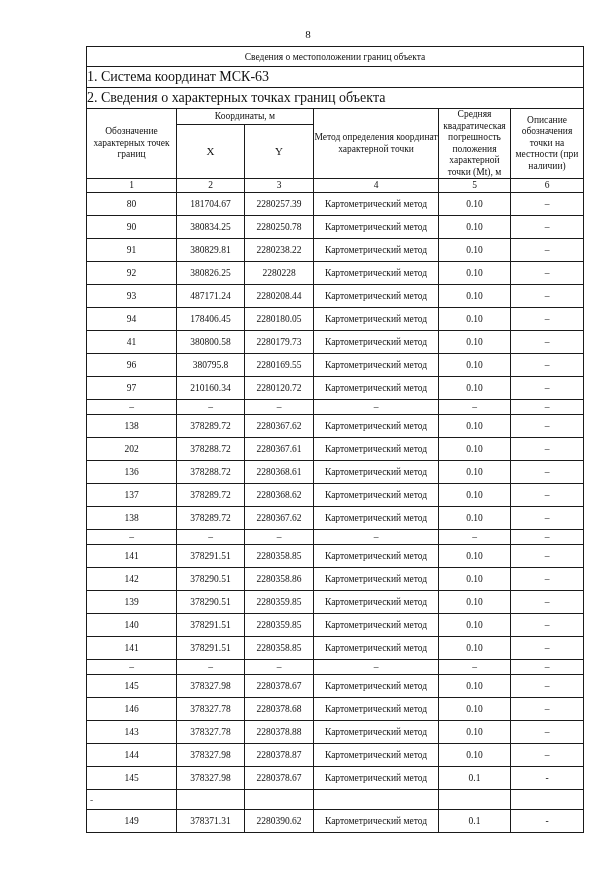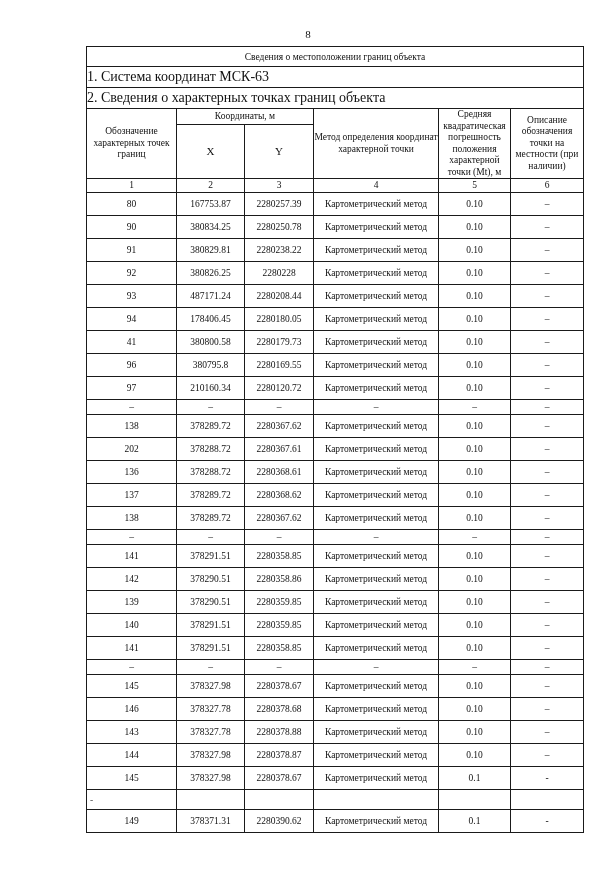--- a/index.html
+++ b/index.html
@@ -179,21 +179,21 @@
         <td>1</td>
         <td>2</td>
         <td>3</td>
         <td>4</td>
         <td>5</td>
         <td>6</td>
       </tr>
 
     <tr class="data-row">
           <td>80</td>
-          <td>167753.87</td>
+          <td>181704.67</td>
           <td>2280257.39</td>
           <td class="method-cell">Картометрический метод</td>
           <td>0.10</td>
           <td>–</td>
         </tr>
         <tr class="data-row">
           <td>90</td>
           <td>380834.25</td>
           <td>2280250.78</td>
           <td class="method-cell">Картометрический метод</td>

